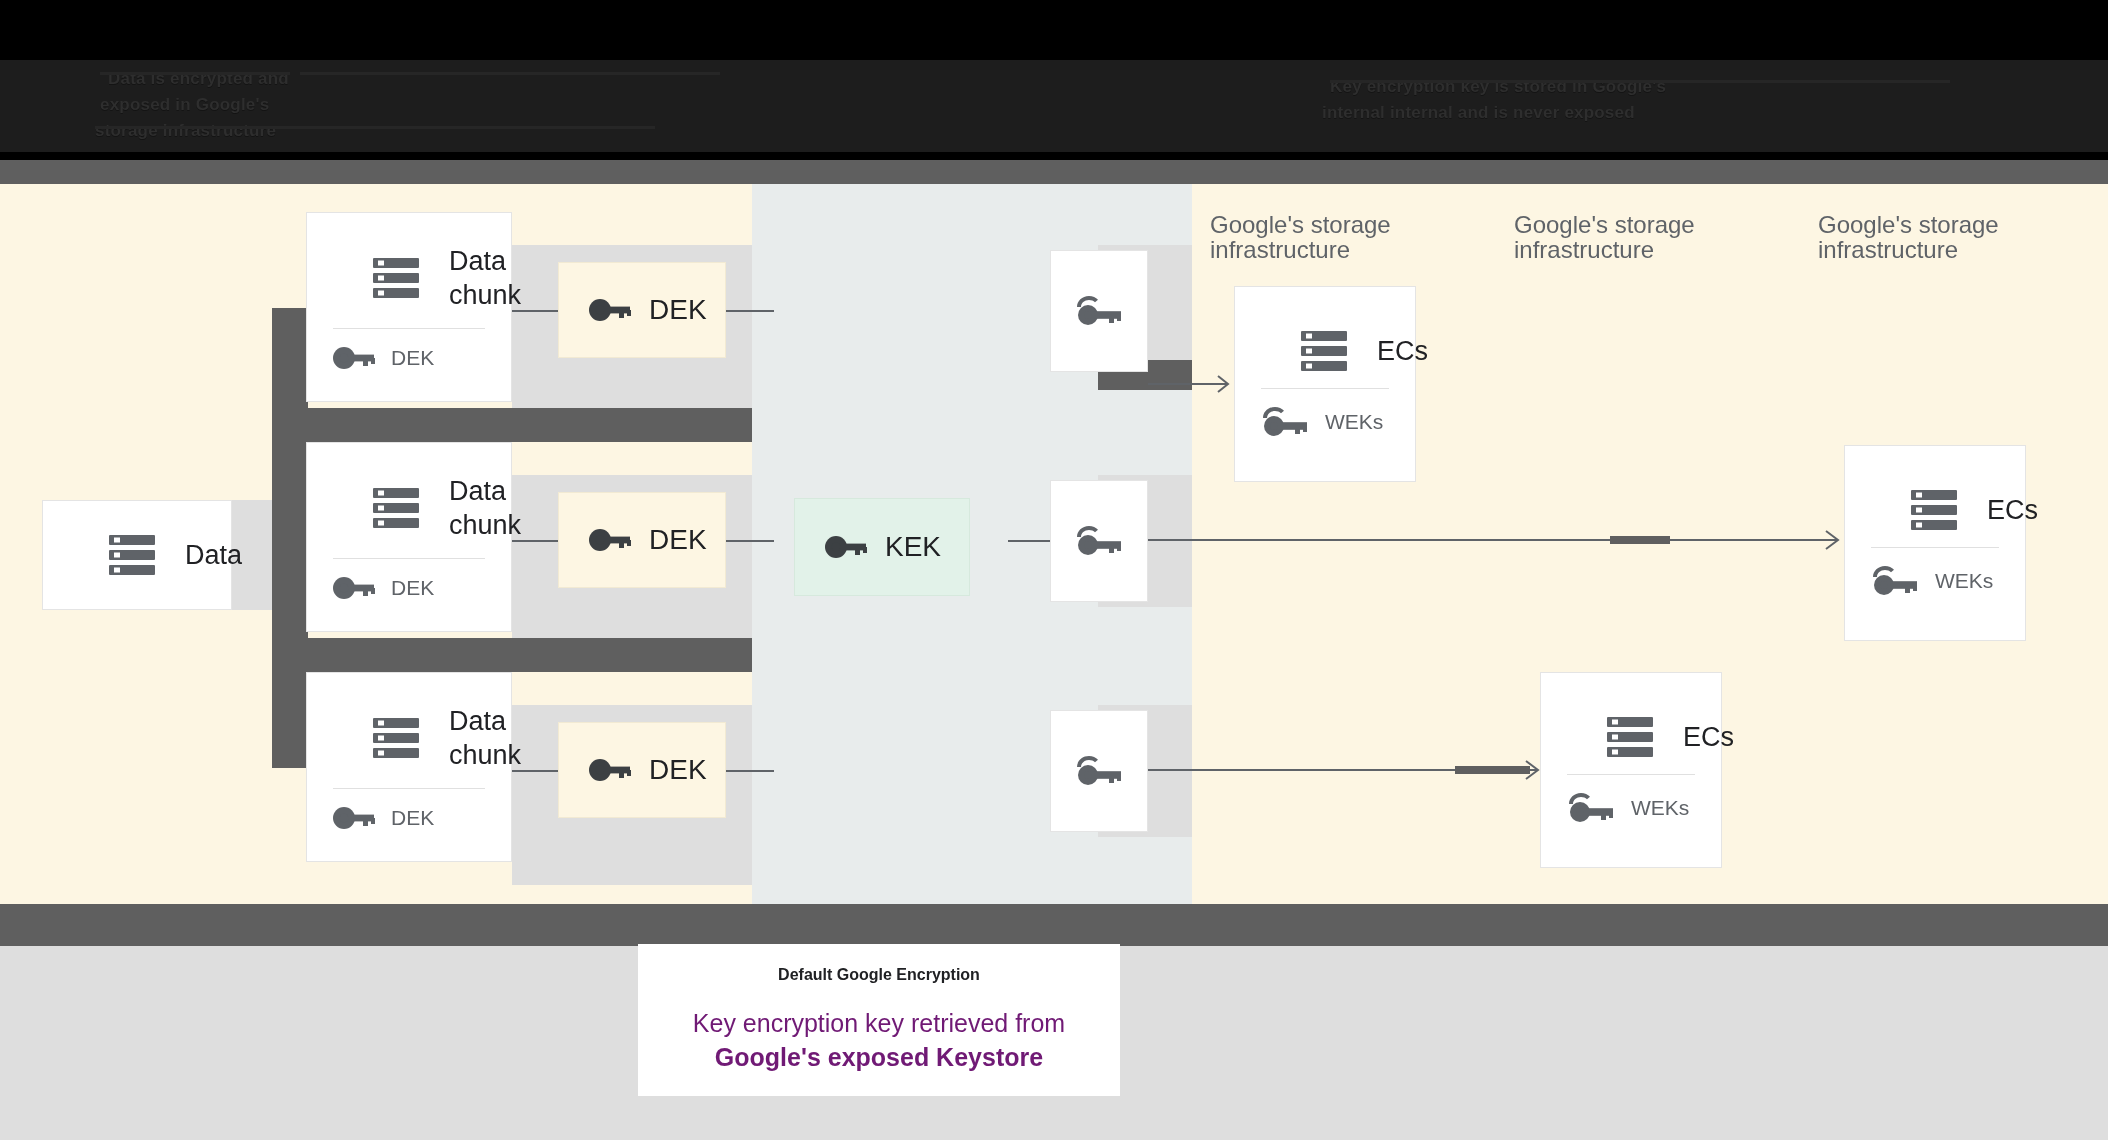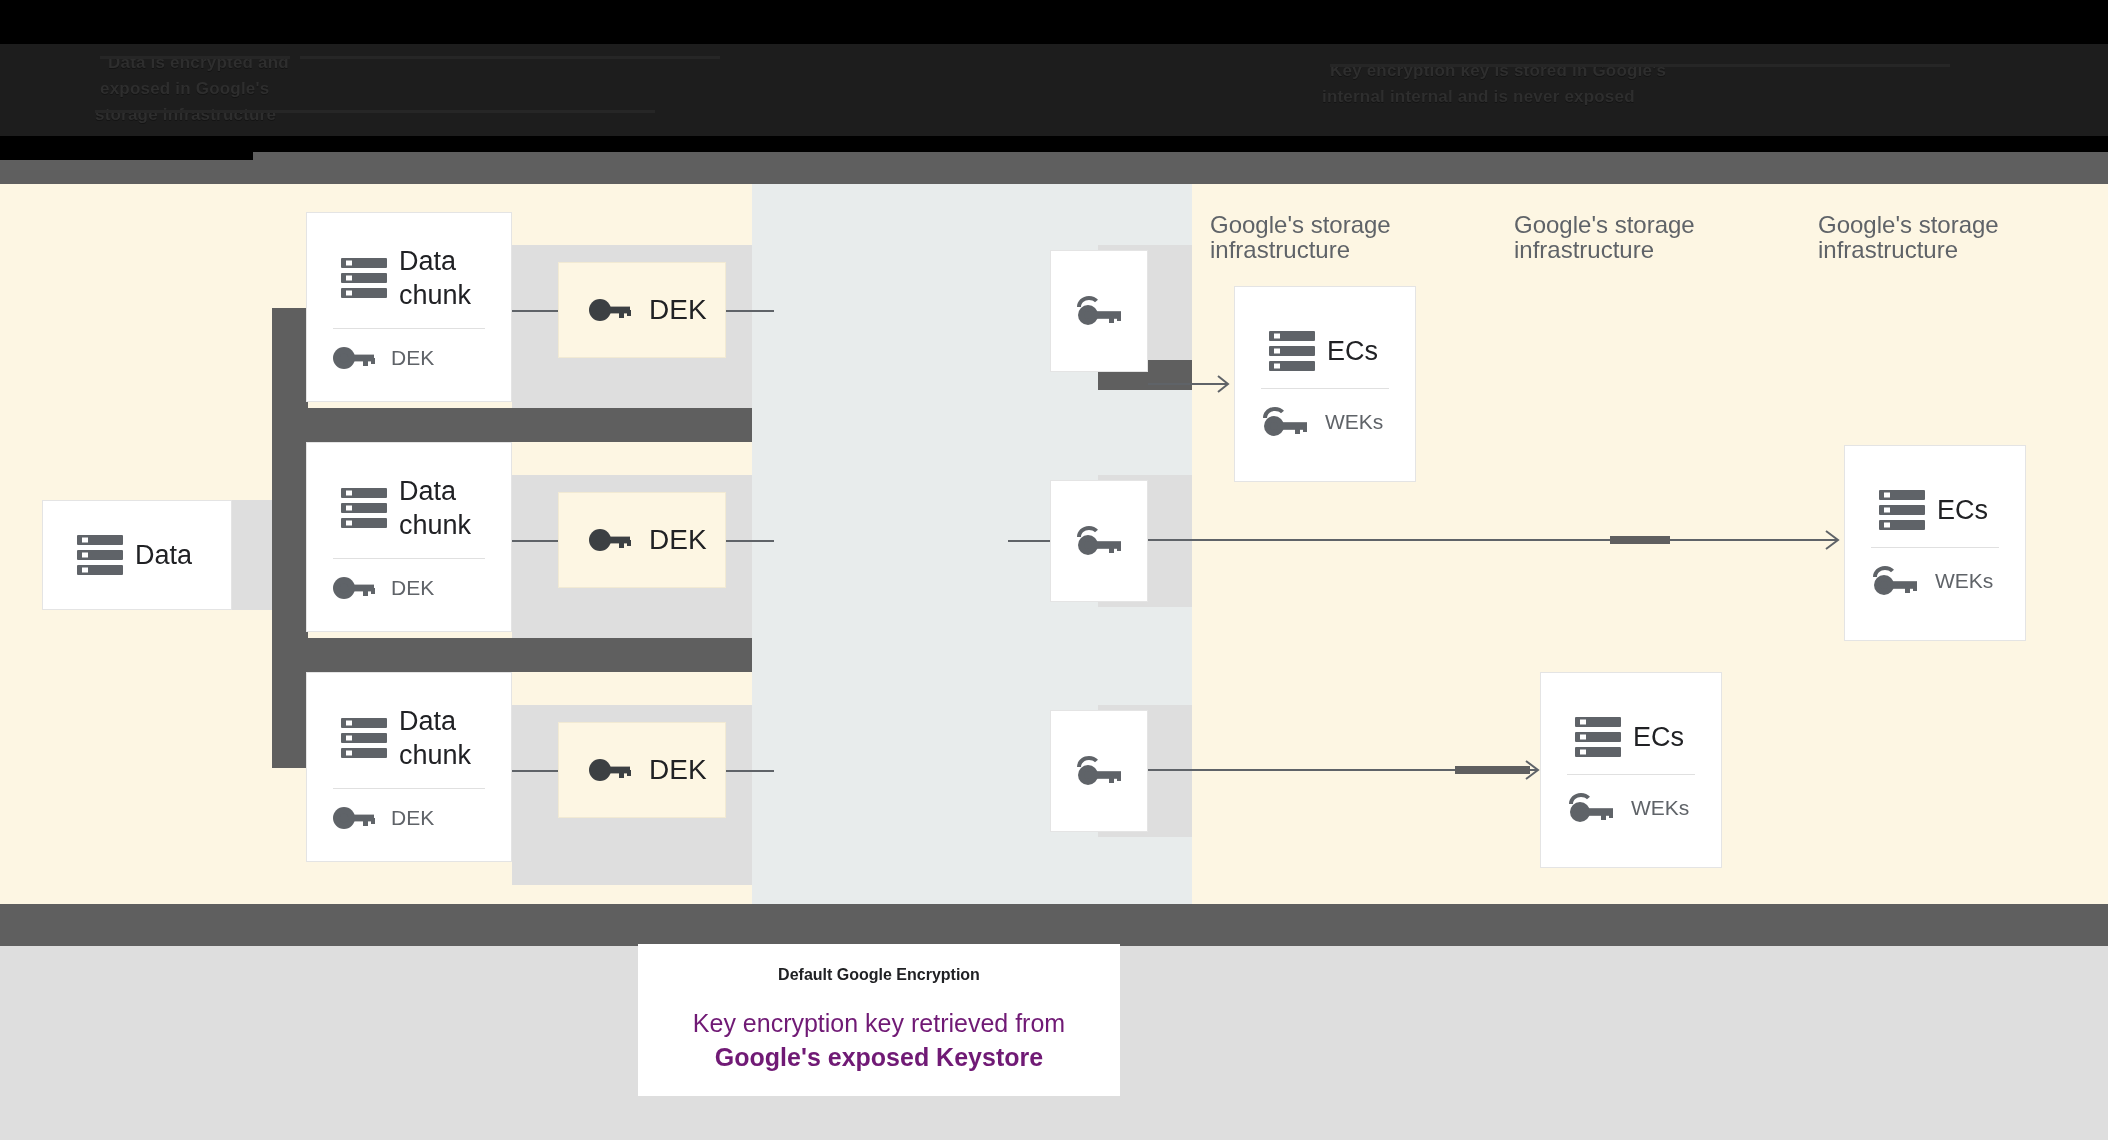--- a/index.html
+++ b/index.html
@@ -6,21 +6,21 @@
   * { box-sizing: border-box; margin: 0; padding: 0; }
   html, body {
     width: 2108px; height: 1140px;
     background: #000;
     font-family: "Liberation Sans", sans-serif;
     overflow: hidden;
   }
   #stage { position: relative; width: 2108px; height: 1140px; background: #000; }
 
   
-  .header-band { position: absolute; left: 0; top: 0; width: 2108px; height: 160px; background: #000; }
+  .header-band { position: absolute; left: 0; top: 16px; width: 2108px; height: 160px; background: #000; }
   .header-dark { position: absolute; left: 0; top: 44px; width: 2108px; height: 92px; background: #1d1d1d; }
   .header-line {
     position: absolute; color: #2e2e2e; font-size: 17px; line-height: 25px;
     white-space: nowrap; letter-spacing: .2px; font-weight: 600;
     text-shadow: 0 1px 0 #141414;
   }
   .hl-a { left: 108px; top: 50px; }
   .hl-b { left: 100px; top: 76px; }
   .hl-c { left: 95px;  top: 102px; }
   .hl-d { left: 1330px; top: 58px; }
@@ -41,21 +41,21 @@
   .shadow-rect { position: absolute; background: #dedede; }
 
   
   .bar { position: absolute; background: #5f5f5f; }
 
   
   .card {
     position: absolute; background: #ffffff; border: 1px solid #e4e4e4;
     display: flex; flex-direction: column; justify-content: center;
   }
-  .card-row { display: flex; align-items: center; gap: 12px; padding: 0 34px; }
+  .card-row { display: flex; align-items: center; gap: 30px; padding: 0 34px; margin-left: 32px; }
   .card-label { font-size: 27px; color: #202124; line-height: 34px; }
   .card-divider { height: 1px; background: #e0e0e0; margin: 16px 26px; }
   .sub-row { display: flex; align-items: center; gap: 16px; padding: 0 26px; }
   .sub-label { font-size: 21px; color: #5f6368; }
 
   
   .keybox {
     position: absolute; display: flex; align-items: center; gap: 18px;
     padding-left: 30px; border: 1px solid #efe7cf;
   }
@@ -264,20 +264,30 @@
       <rect x="30" y="13" width="5" height="8"></rect>
         <rect x="38" y="13" width="4" height="6"></rect>
     </svg>
     <span class="kb-label">DEK</span>
   </div>
 
   <div class="connector" style="left:726px; top:310px; width:48px;"></div>
   <div class="connector" style="left:726px; top:540px; width:48px;"></div>
   <div class="connector" style="left:726px; top:770px; width:48px;"></div>
 
+  <div class="keybox mint" style="left:794px; top:498px; width:176px; height:98px;">
+    <svg class="icon-key icon-key-dark" viewBox="0 0 42 26">
+      <circle cx="11" cy="13" r="11"></circle>
+        <circle cx="11" cy="13" r="4.4" fill="#e2f2e9"></circle>
+      <rect x="18" y="9.6" width="23" height="6.8"></rect>
+      <rect x="30" y="13" width="5" height="8"></rect>
+        <rect x="38" y="13" width="4" height="6"></rect>
+    </svg>
+    <span class="kb-label">KEK</span>
+  </div>
 
   <div class="connector" style="left:1008px; top:540px; width:42px;"></div>
 
   <div class="keycard" style="left:1050px; top:250px; width:98px; height:122px;">
     <svg class="icon-keys" viewBox="0 0 48 34">
       <path d="M14 2 C7 2 2 7 2 13 h4 C6 9.2 9.4 6 14 6 c2.4 0 4.5 .9 6 2.3 l3-2.6 C20.9 3.4 17.7 2 14 2 Z"></path>
       <circle cx="13" cy="21" r="10"></circle>
         <circle cx="13" cy="21" r="4" fill="#fff"></circle>
       <rect x="19" y="17.2" width="27" height="7.6"></rect>
       <rect x="34" y="21" width="5" height="8"></rect>

